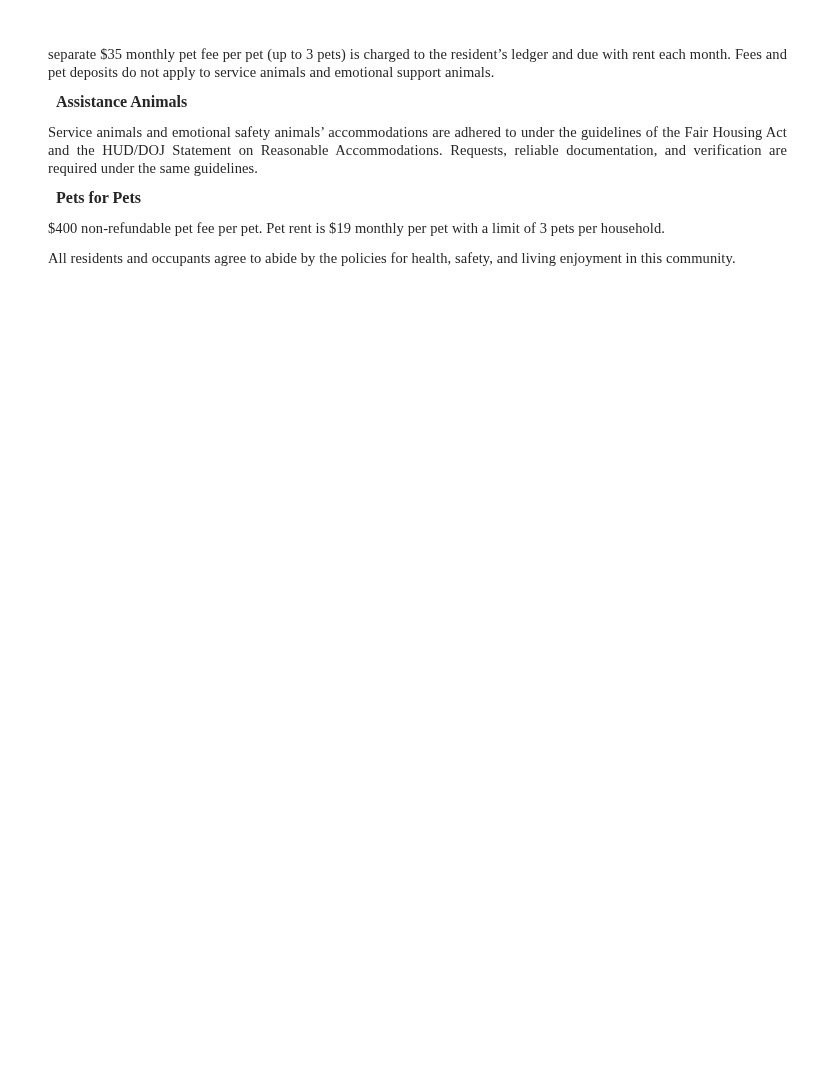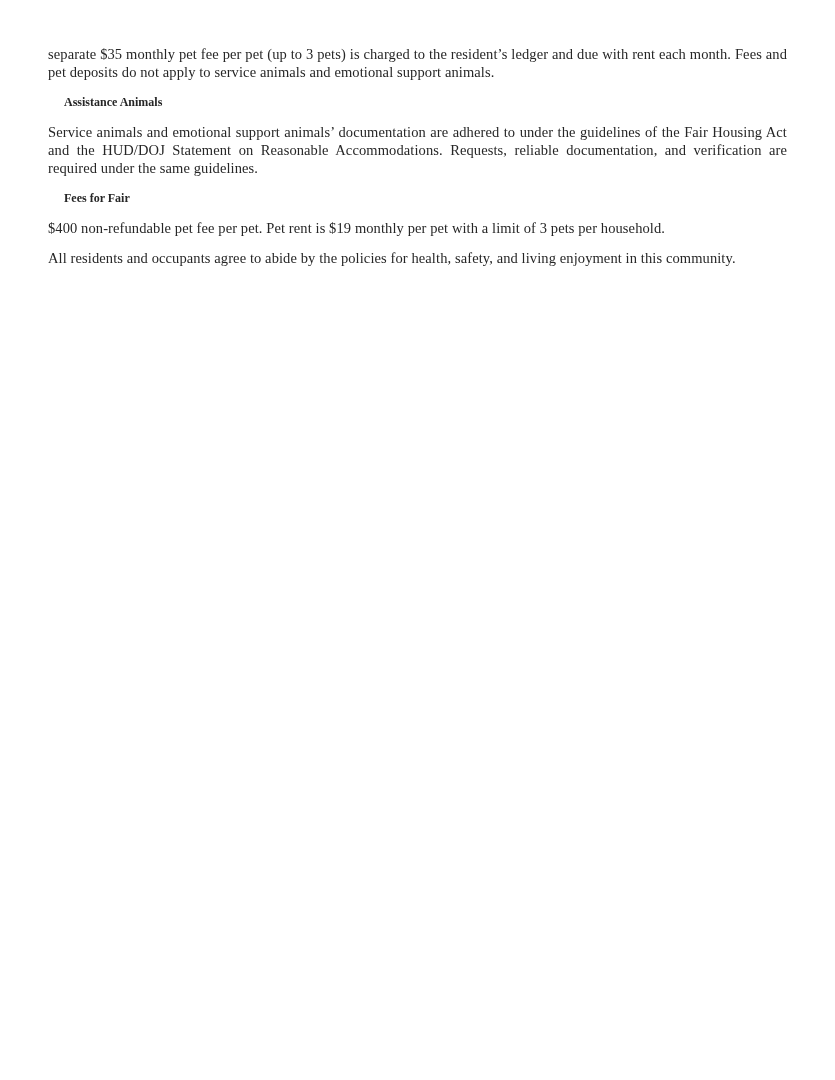--- a/index.html
+++ b/index.html
@@ -19,37 +19,37 @@
     overflow: hidden;
   }
   .para {
     margin: 0 0 12px 0;
     font-size: 14.5px;
     line-height: 18px;
     text-align: justify;
     letter-spacing: 0.1px;
   }
   .heading {
-    margin: 0 0 12px 8px;
+    margin: 0 0 12px 0;
     padding-left: 8px;
-    font-size: 12px;
+    font-size: 16px;
     line-height: 18px;
     font-weight: bold;
     text-align: left;
   }
 </style>
 </head>
 <body>
 
 <div class="page">
   <p class="para">separate $35 monthly pet fee per pet (up to 3 pets) is charged to the resident’s ledger and due with rent each month. Fees and pet deposits do not apply to service animals and emotional support animals.</p>
 
   <h2 class="heading">Assistance Animals</h2>
 
-  <p class="para">Service animals and emotional support animals’ documentation are adhered to under the guidelines of the Fair Housing Act and the HUD/DOJ Statement on Reasonable Accommodations. Requests, reliable documentation, and verification are required under the same guidelines.</p>
+  <p class="para">Service animals and emotional safety animals’ accommodations are adhered to under the guidelines of the Fair Housing Act and the HUD/DOJ Statement on Reasonable Accommodations. Requests, reliable documentation, and verification are required under the same guidelines.</p>
 
-  <h2 class="heading">Fees for Fair</h2>
+  <h2 class="heading">Pets for Pets</h2>
 
   <p class="para">$400 non-refundable pet fee per pet. Pet rent is $19 monthly per pet with a limit of 3 pets per household.</p>
 
 
   <p class="para">All residents and occupants agree to abide by the policies for health, safety, and living enjoyment in this community.</p>
 </div>
 
 </body></html>

